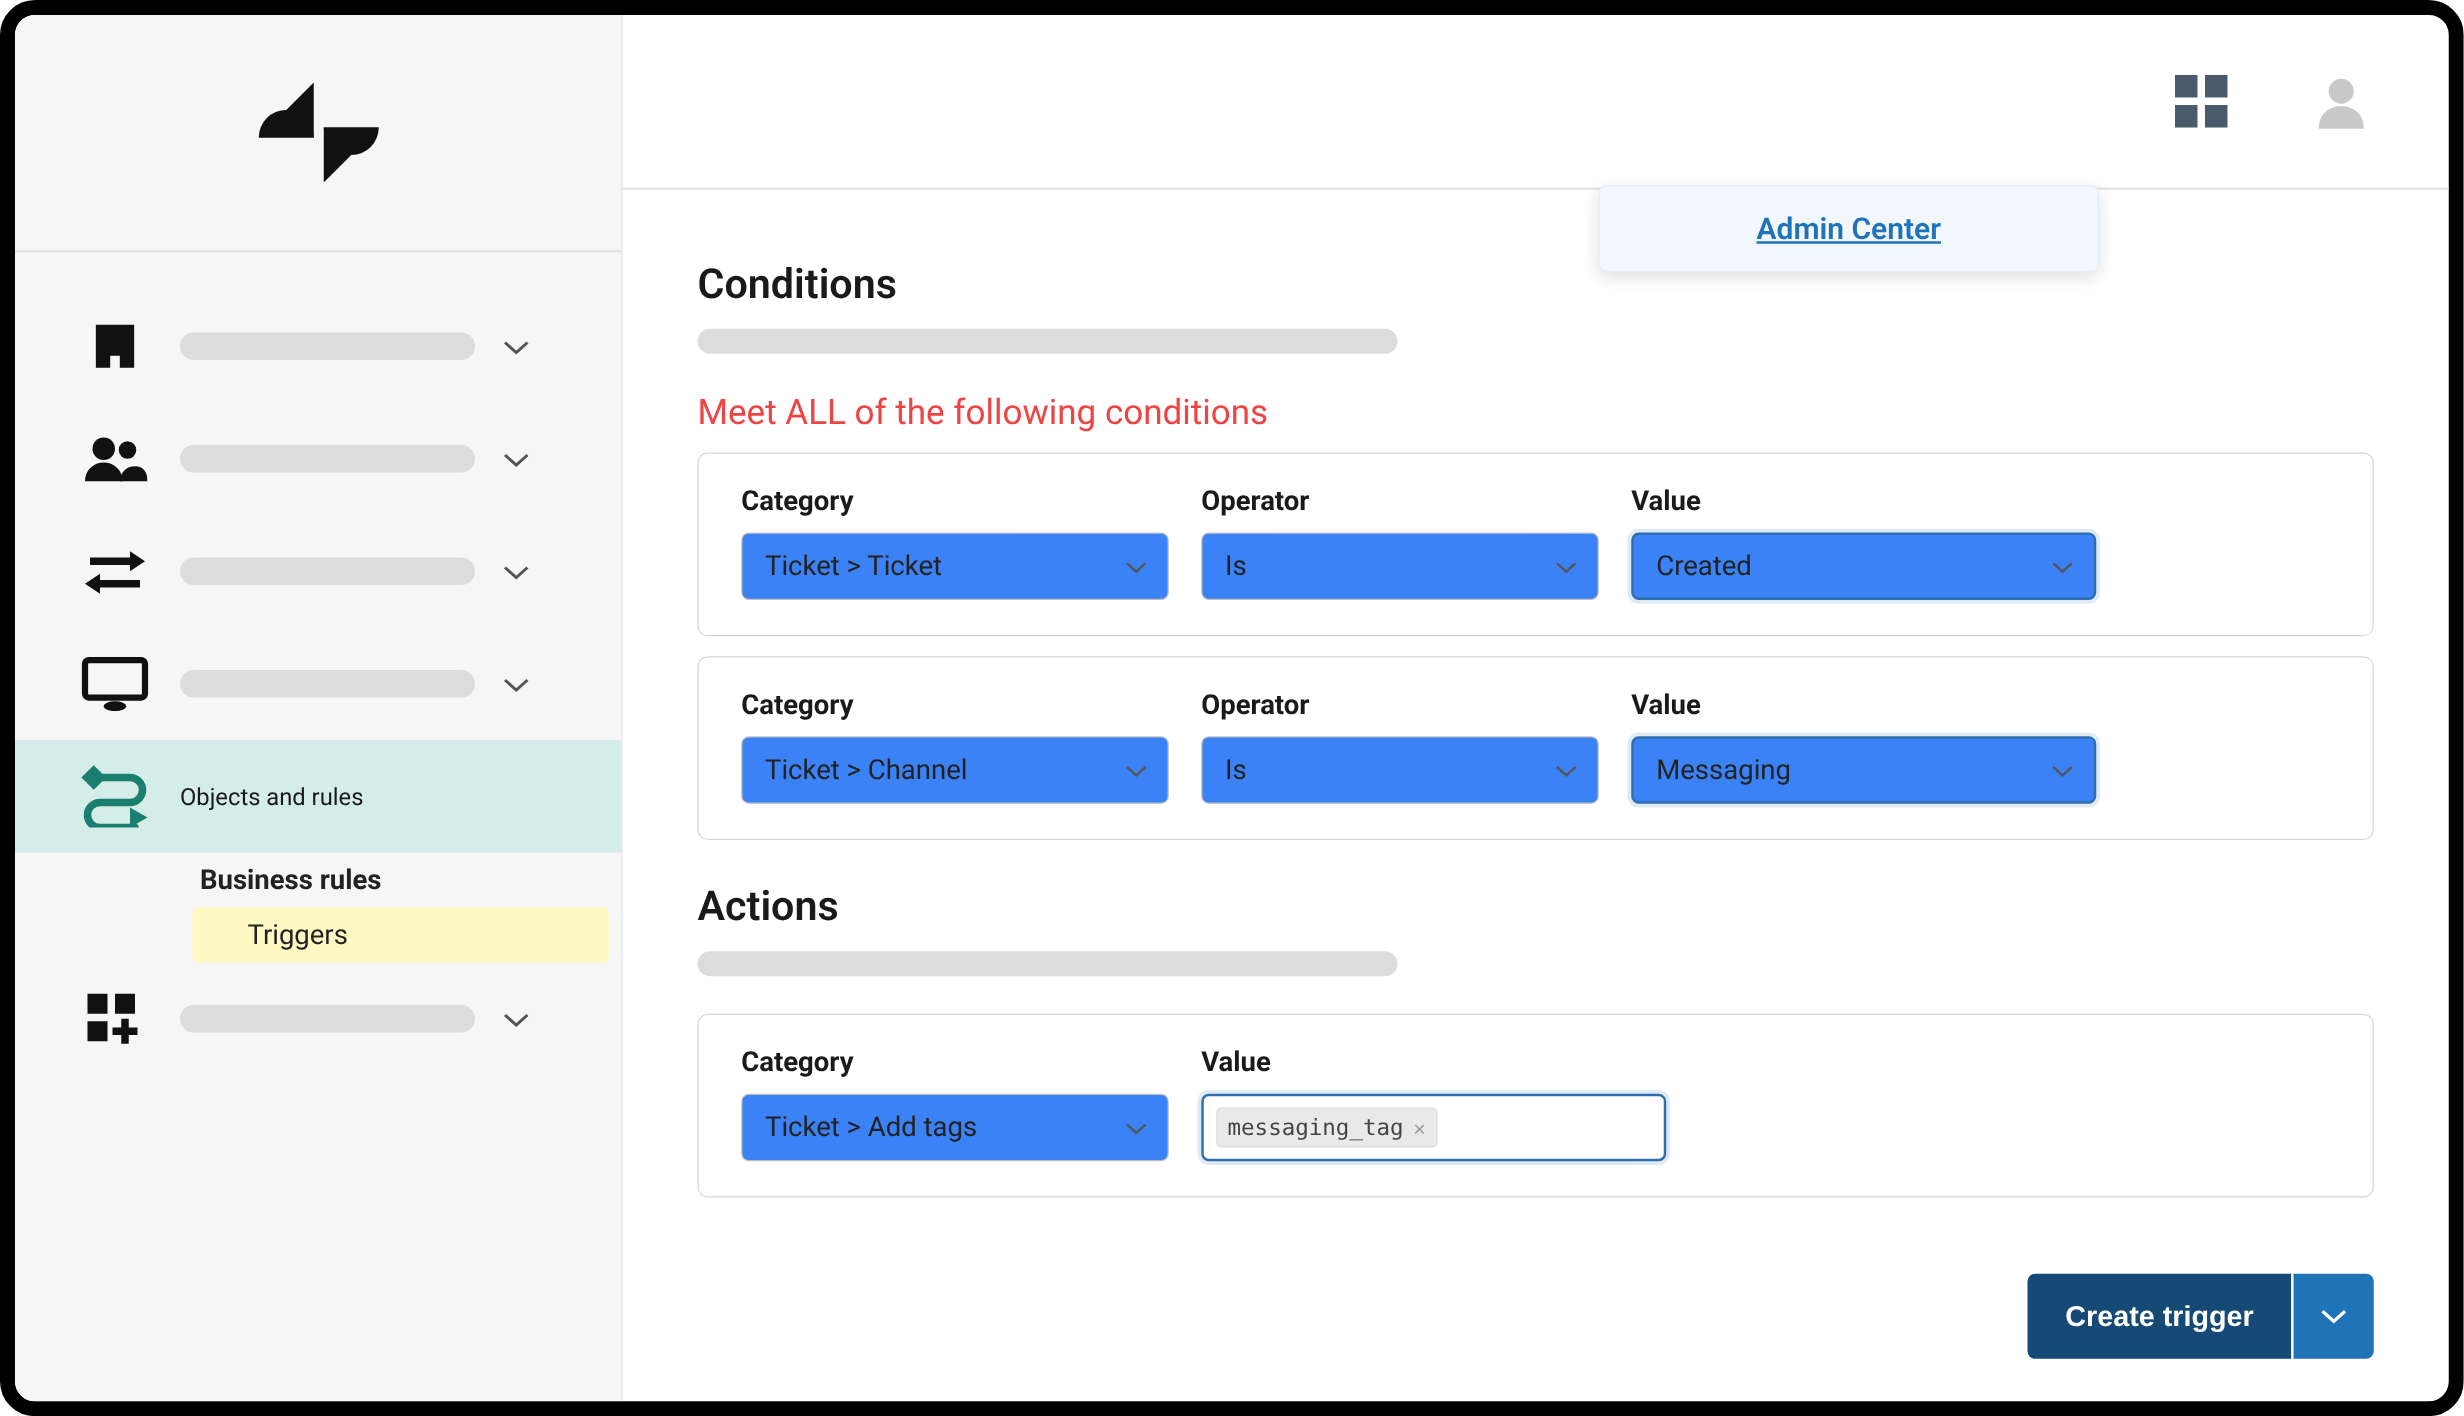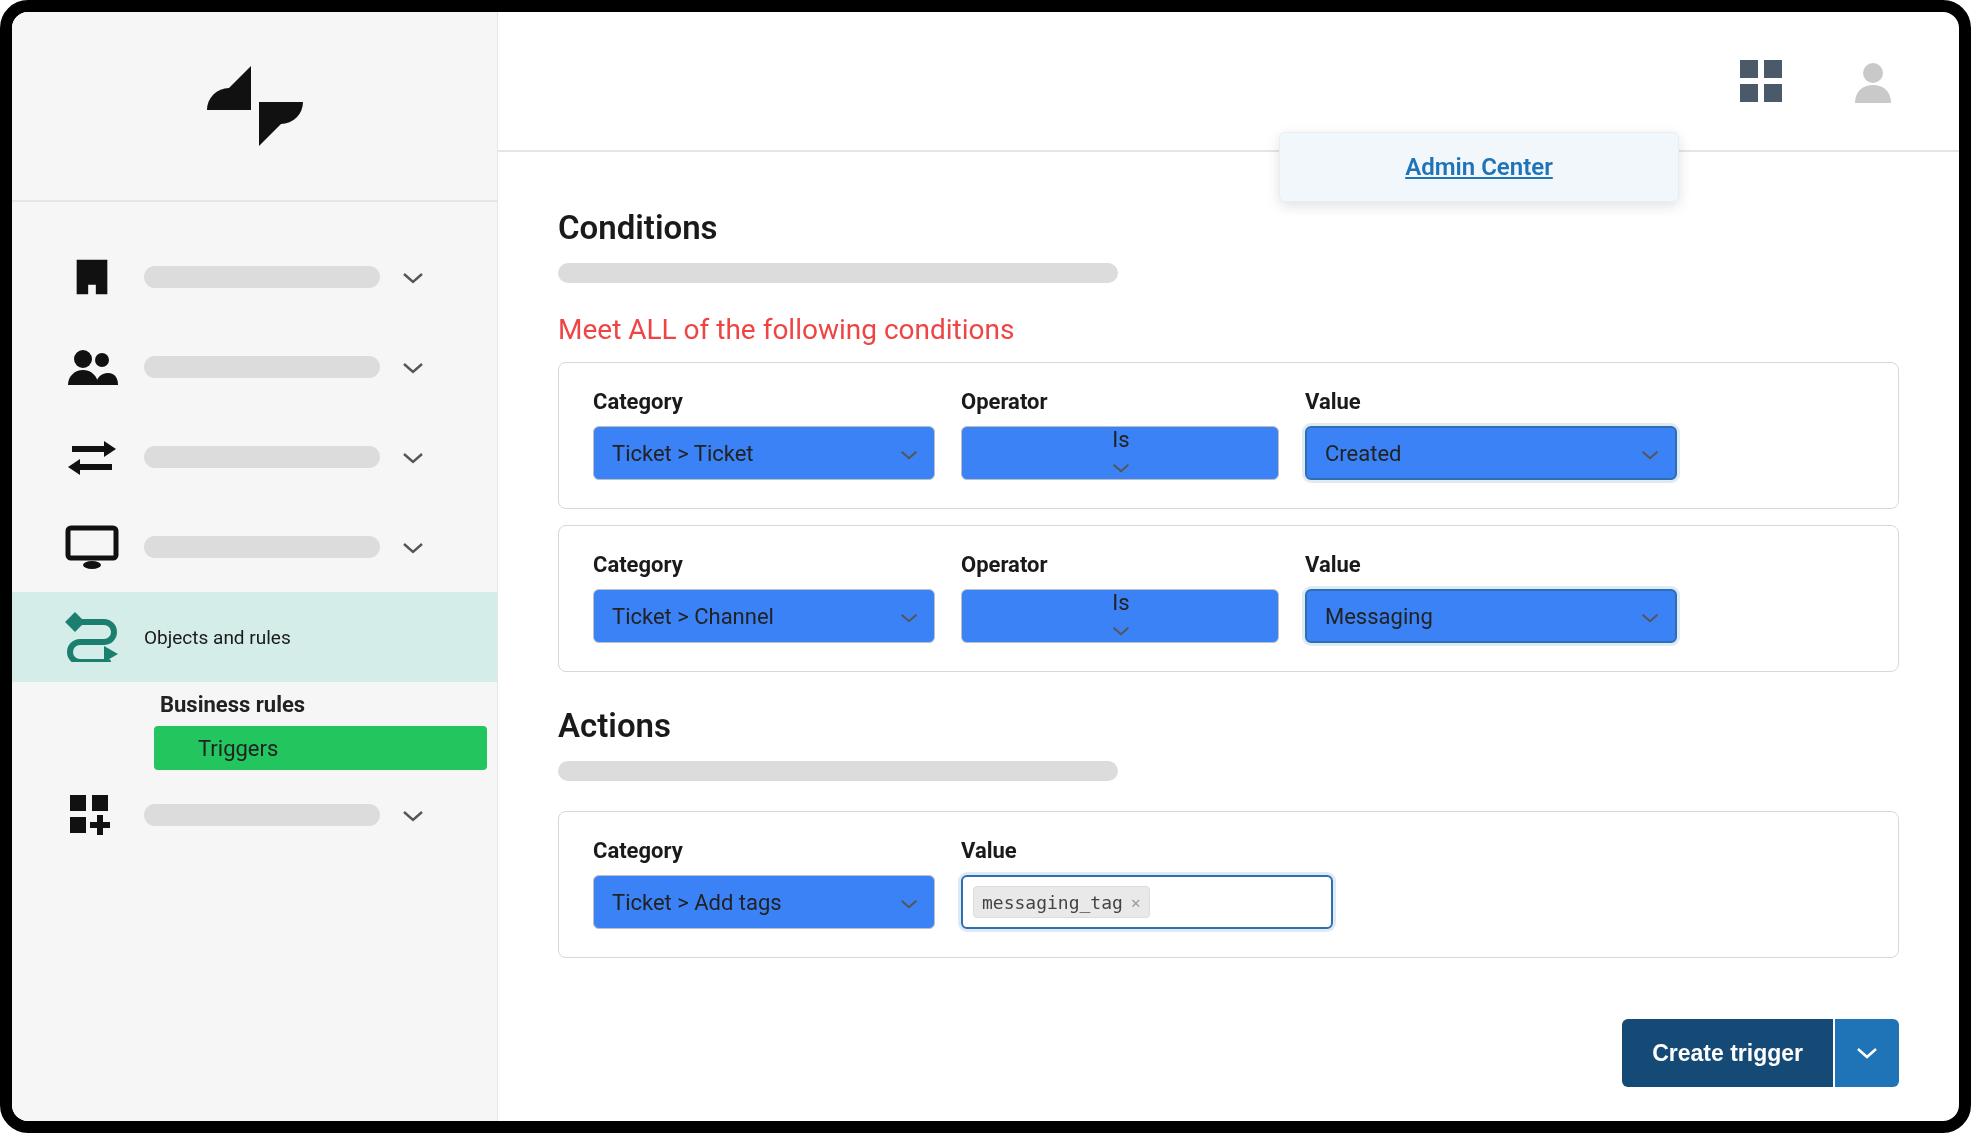--- a/index.html
+++ b/index.html
@@ -11,40 +11,40 @@
     .logo { width:100px; height:80px; }
     .nav-list { padding-top:30px; }
     .nav-item { display:flex; align-items:center; gap:22px; padding:0 32px 0 50px; height:90px; }
     .nav-item.active { background:#d4ede8; }
     .nav-ico { width:60px; height:48px; display:flex; align-items:center; justify-content:center; flex-shrink:0; }
     .nav-placeholder { flex:1; height:22px; background:#dcdcdc; border-radius:11px; max-width:236px; }
     .nav-label { flex:1; font-size:19px; font-weight:400; color:#1a1a1a; }
     .chev { width:22px; height:14px; flex-shrink:0; }
     .subnav { padding-left:142px; }
     .sub-item { height:44px; display:flex; align-items:center; font-size:22px; color:#222; padding-left:6px; border-radius:4px; margin-right:10px;}
-    .sub-item.sub-active { background:#22c55e;padding-left:44px; }
+    .sub-item.sub-active { background:#fef9c3;padding-left:44px; }
     .sub-item.sub-head { font-weight:700; }
     
     .main { flex:1; display:flex; flex-direction:column; position:relative; }
     .header { height:140px; border-bottom:2px solid #e5e5e5; display:flex; justify-content:flex-end; align-items:center; padding-right:60px; gap:60px; }
     .header-ico { width:52px; height:52px; display:flex; align-items:center; justify-content:center; }
     
-    .popover { position:absolute; top:120px; right:280px; width:400px; height:70px; background:#f2f7fb; border:1px solid #e5eef5; border-radius:6px; box-shadow:0 4px 14px rgba(0,0,0,0.12); display:flex; align-items:center; justify-content:center; z-index:5;}
+    .popover { position:absolute; top:136px; right:280px; width:400px; height:70px; background:#f2f7fb; border:1px solid #e5eef5; border-radius:6px; box-shadow:0 4px 14px rgba(0,0,0,0.12); display:flex; align-items:center; justify-content:center; z-index:5;}
     .popover a { color:#1f73b7; text-decoration:underline; font-size:24px; font-weight:600; cursor:pointer;}
     
     .content { flex:1; padding:56px 60px 0 60px; position:relative; }
     h2.section-title { font-size:33px; font-weight:600; color:#1a1a1a; margin-bottom:16px; }
     .section-sub-ph { width:560px; height:20px; background:#dcdcdc; border-radius:10px; margin-bottom:30px; }
     .instr { font-size:28px; color:#ef4444; margin-bottom:16px; }
     .card { border:1px solid #d8d8d8; border-radius:8px; padding:26px 34px 28px 34px; margin-bottom:16px; display:flex; gap:26px; }
     .field { display:flex; flex-direction:column; gap:12px; }
     .field-label { font-size:22px; font-weight:700; color:#1a1a1a; }
     .select { height:54px; border:1px solid #bebebe; border-radius:6px; background:#3b82f6; display:flex; align-items:center; justify-content:space-between; padding:0 16px 0 18px; font-size:22px; color:#222; cursor:pointer; }
     .select.focus { border:2px solid #2d6fb0; box-shadow:0 0 0 3px rgba(45,111,176,0.15); }
-    .cat { width:342px; } .op { width:318px;flex-direction:column; } .val { width:372px; }
+    .cat { width:342px; } .op { width:318px; } .val { width:372px; }
     .tag-input { height:54px; border:2px solid #2d6fb0; box-shadow:0 0 0 3px rgba(45,111,176,0.15); border-radius:6px; background:#fff; display:flex; align-items:center; padding:11px 10px; width:372px; gap:8px;}
     .tag { background:#e9e9e9; border:1px solid #dcdcdc; border-radius:4px; height:32px; display:flex; align-items:center; padding:0 8px; gap:8px; font-family:ui-monospace,Menlo,monospace; font-size:18px; color:#444; }
     .tag-x { color:#9a9a9a; font-size:16px; }
     
     .footer-btns { position:absolute; right:60px; bottom:34px; display:flex; }
     .btn-create { background:#144a75; color:#fff; font-size:23px; font-weight:700; height:68px; padding:0 30px; border:none; border-radius:6px 0 0 6px; cursor:pointer;}
     .btn-dd { background:#1f73b7; width:66px; height:68px; border:none; border-left:2px solid #fff; border-radius:0 6px 6px 0; display:flex; align-items:center; justify-content:center; cursor:pointer;}
     .down-arrow { width:22px; height:14px; }
     
     .stroke { stroke:#555; stroke-width:2.4; fill:none; }

